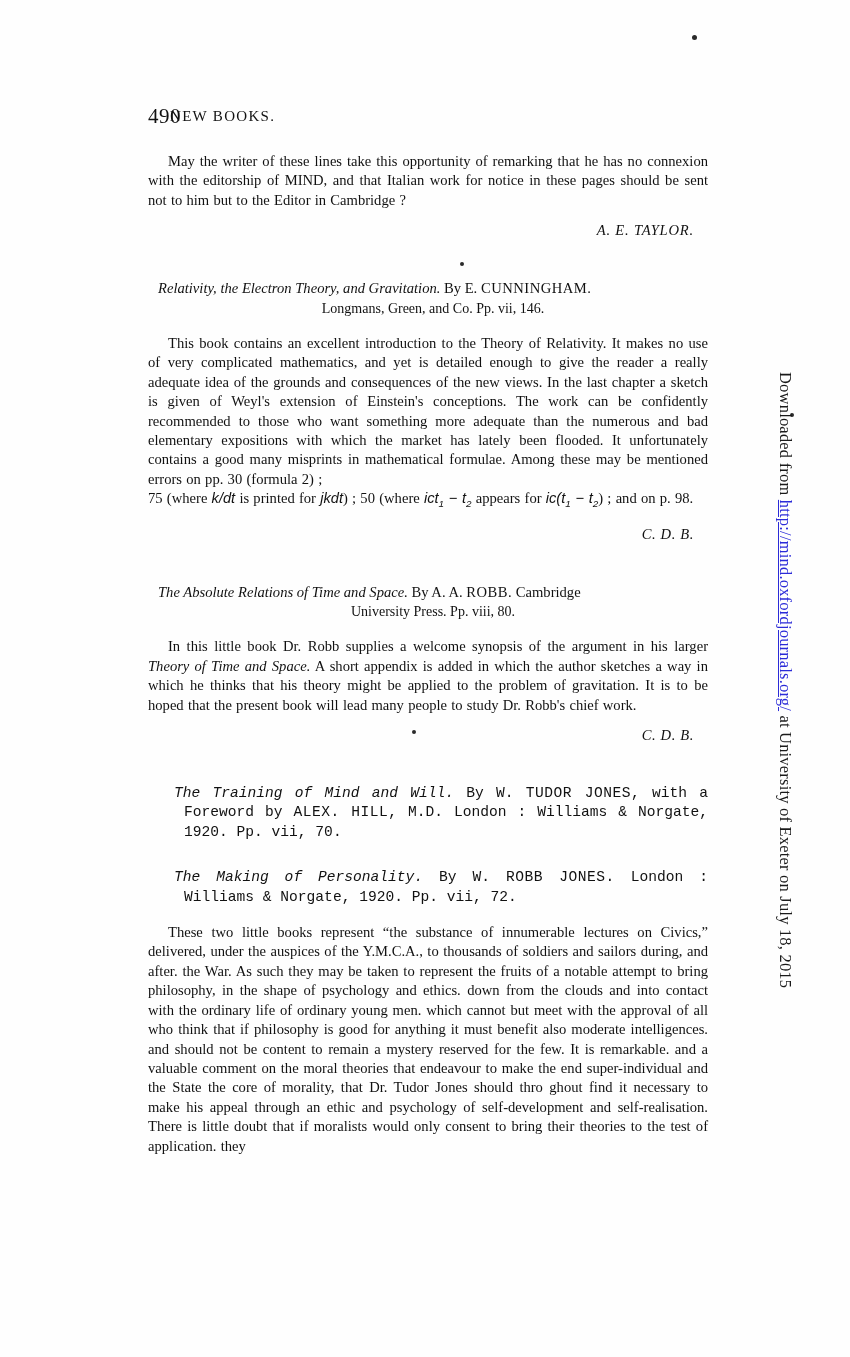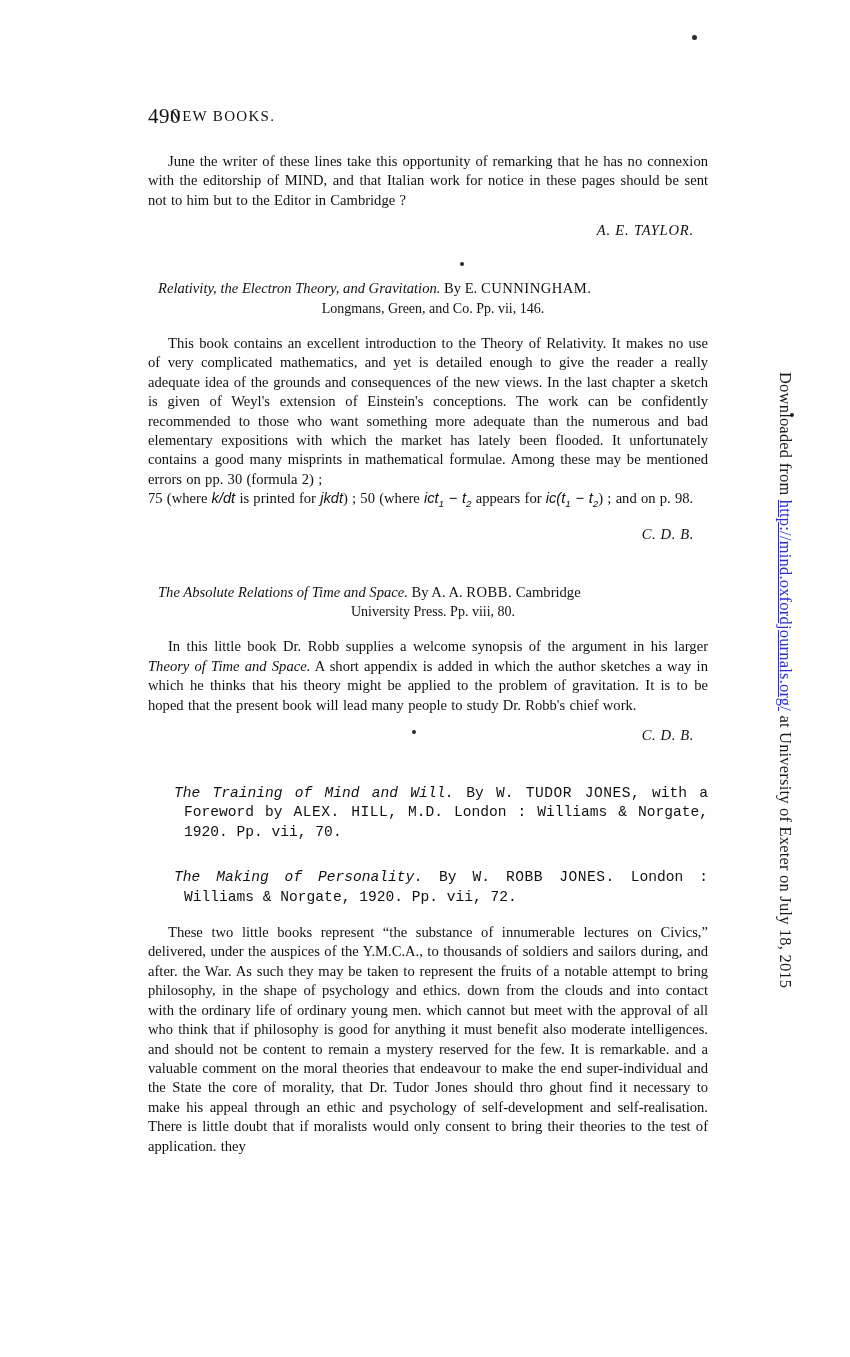--- a/index.html
+++ b/index.html
@@ -136,21 +136,21 @@
   <div class="speck" style="left:790px; top:413px; width:4px; height:4px;"></div>
   <div class="speck" style="left:412px; top:730px; width:4px; height:4px;"></div>
 
   <div class="content">
 
     <div class="runhead">
       <div class="folio">490</div>
       <div class="runtitle">NEW BOOKS.</div>
     </div>
 
-    <p class="body">June the writer of these lines take this opportunity of remarking that he has no connexion with the editorship of MIND, and that Italian work for notice in these pages should be sent not to him but to the Editor in Cambridge ?</p>
+    <p class="body">May the writer of these lines take this opportunity of remarking that he has no connexion with the editorship of MIND, and that Italian work for notice in these pages should be sent not to him but to the Editor in Cambridge ?</p>
     <div class="sig">
       <span class="sc">A. E. TAYLOR.</span>
     </div>
 
     <div class="gap-lg"></div>
 
     <div class="entry">
       <i>Relativity, the Electron Theory, and Gravitation.</i>
       <span>By E.</span>
       <span class="sc">CUNNINGHAM.</span>

